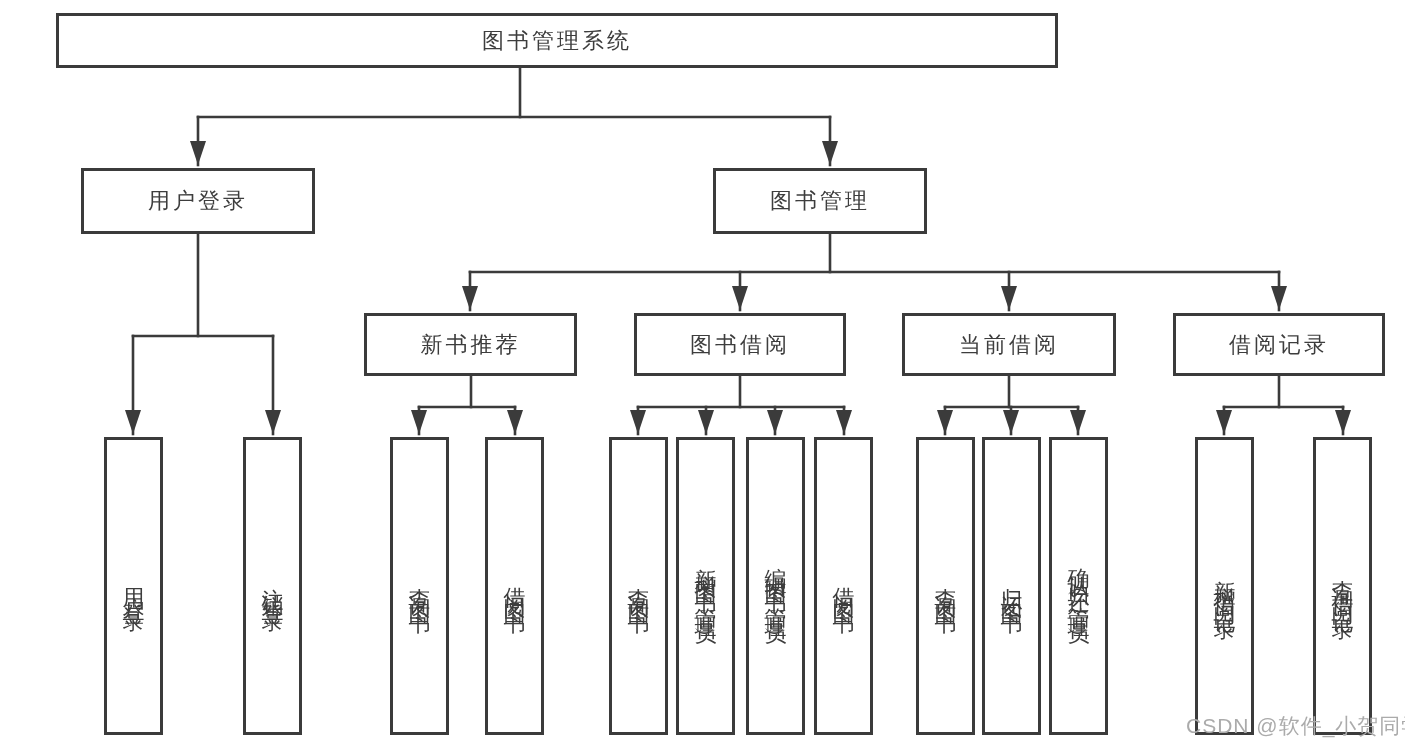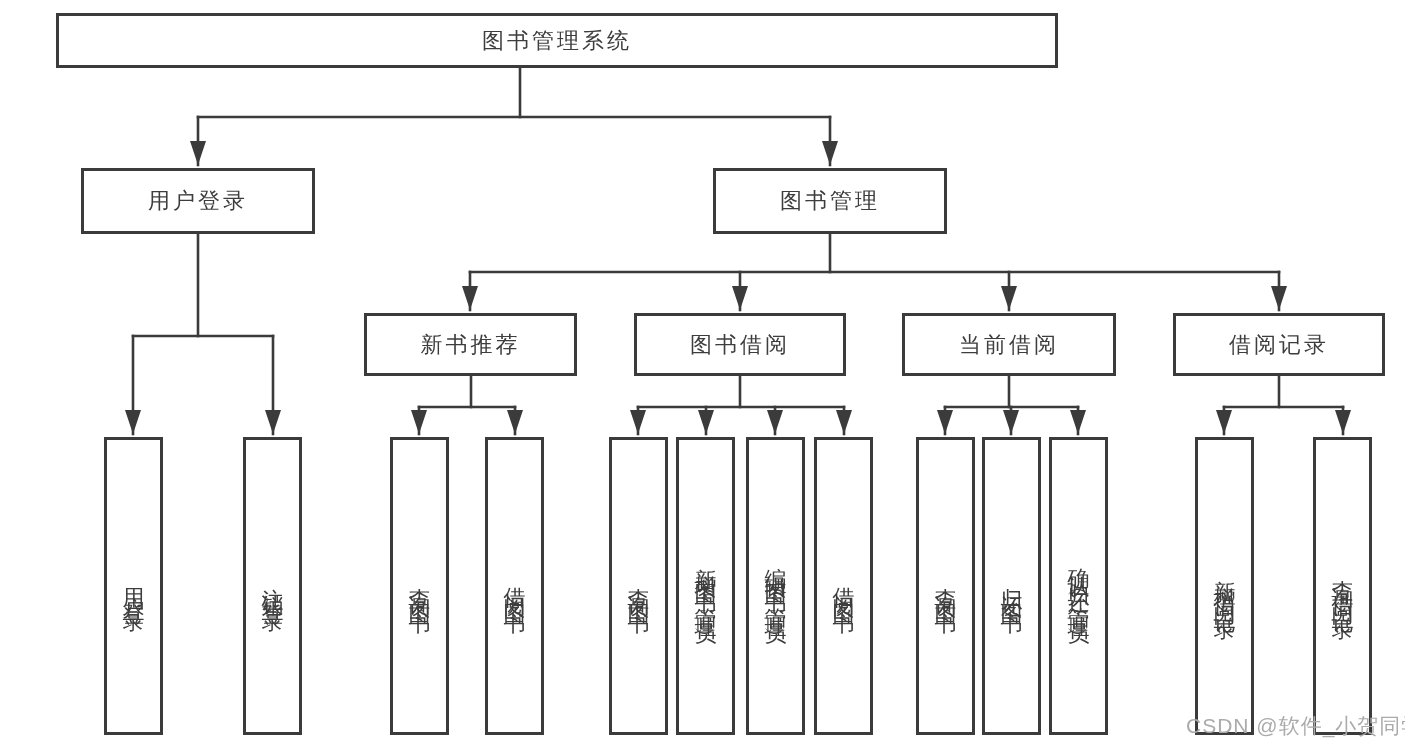--- a/index.html
+++ b/index.html
@@ -119,21 +119,21 @@
     </g>
   </svg>
 
   <div class="hbox" style="left:20px;top:13px;width:1002px;height:55px;margin-left:36px;">
     <span>图书管理系统</span>
   </div>
 
   <div class="hbox" style="left:81px;top:168px;width:234px;height:66px;">
     <span>用户登录</span>
   </div>
-  <div class="hbox" style="left:713px;top:168px;width:234px;height:66px;">
+  <div class="hbox" style="left:713px;top:168px;width:214px;height:66px;">
     <span>图书管理</span>
   </div>
 
   <div class="hbox" style="left:364px;top:313px;width:213px;height:63px;">
     <span>新书推荐</span>
   </div>
   <div class="hbox" style="left:634px;top:313px;width:212px;height:63px;text-align:right;">
     <span>图书借阅</span>
   </div>
   <div class="hbox" style="left:902px;top:313px;width:214px;height:63px;">

